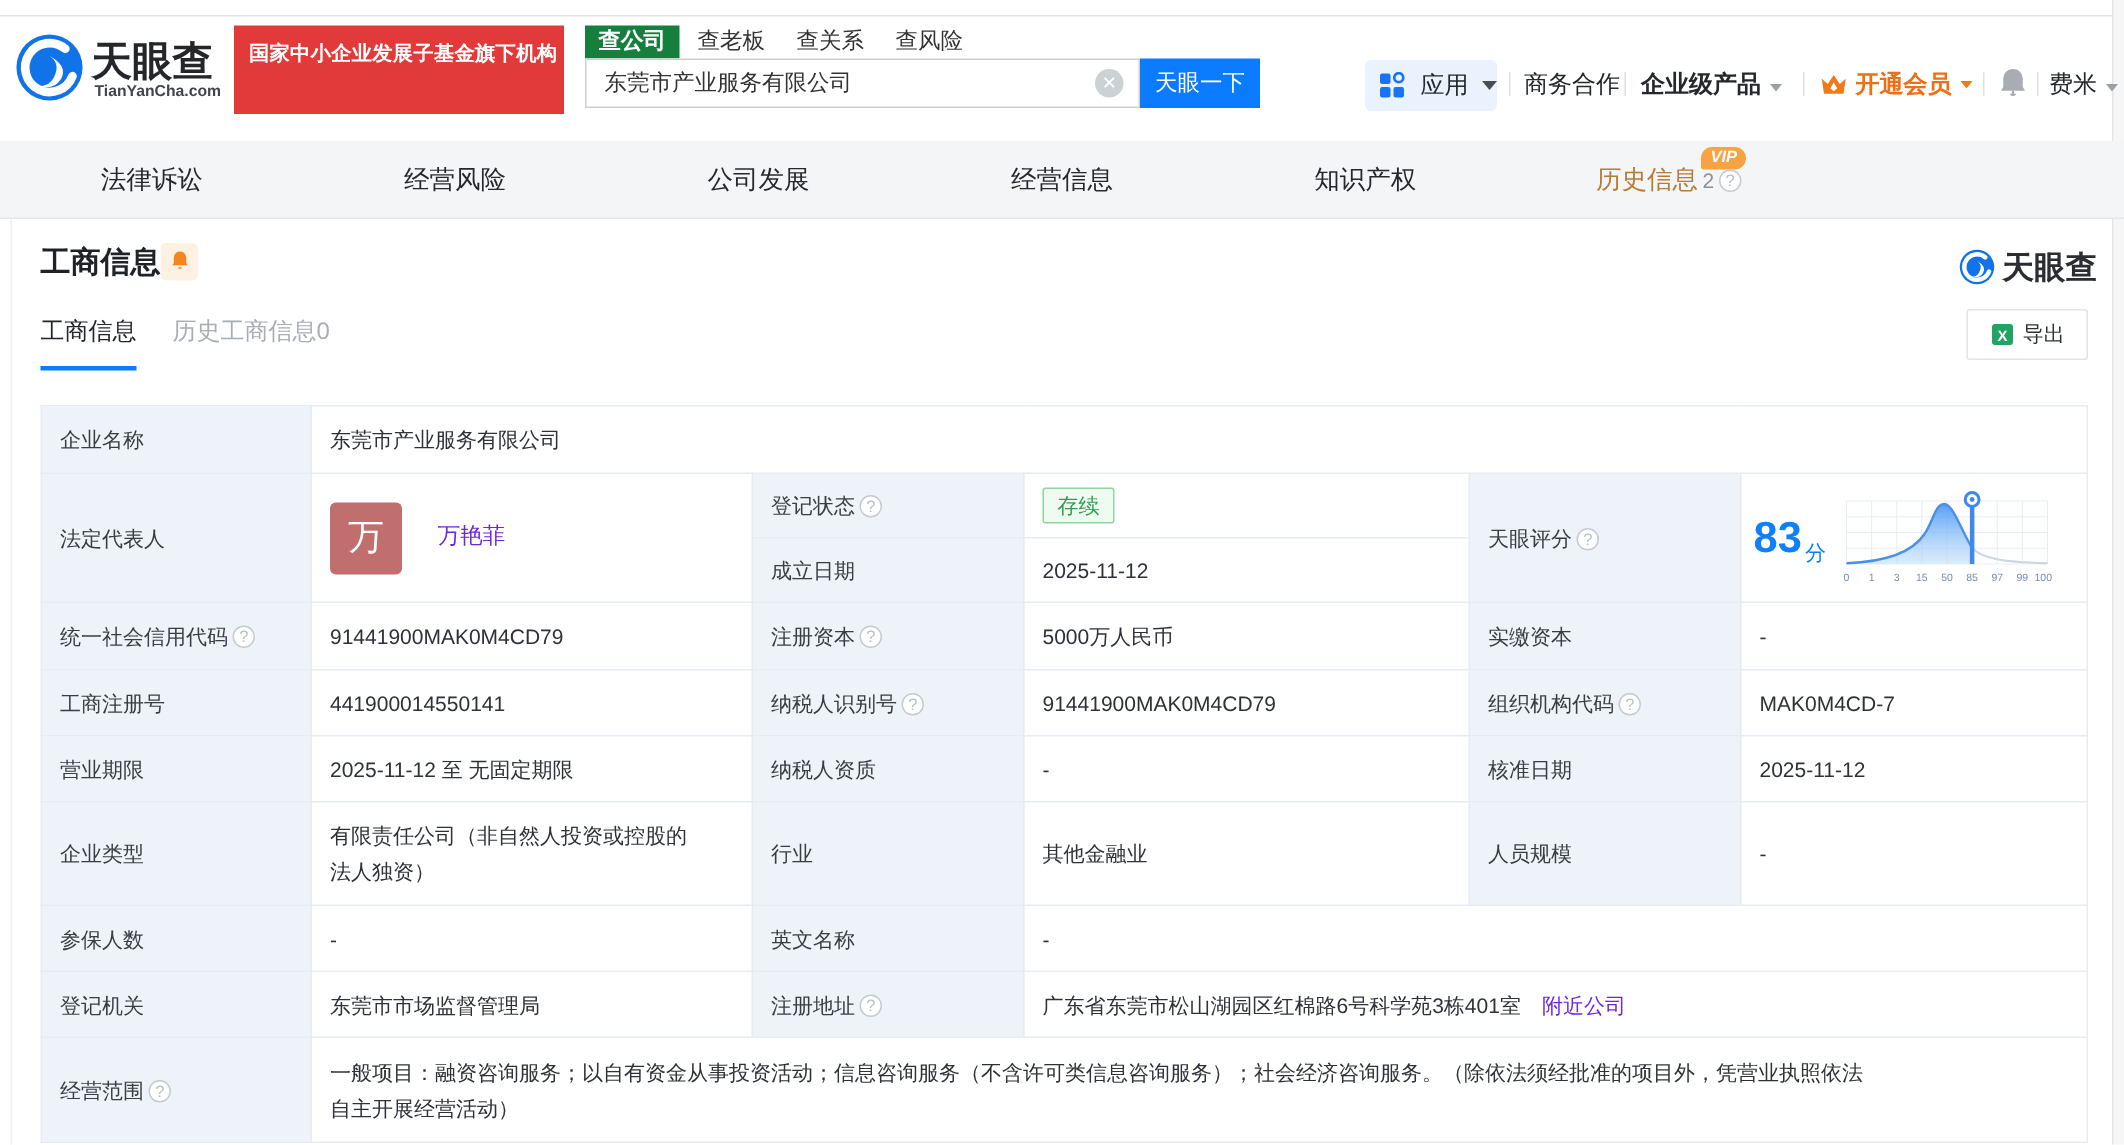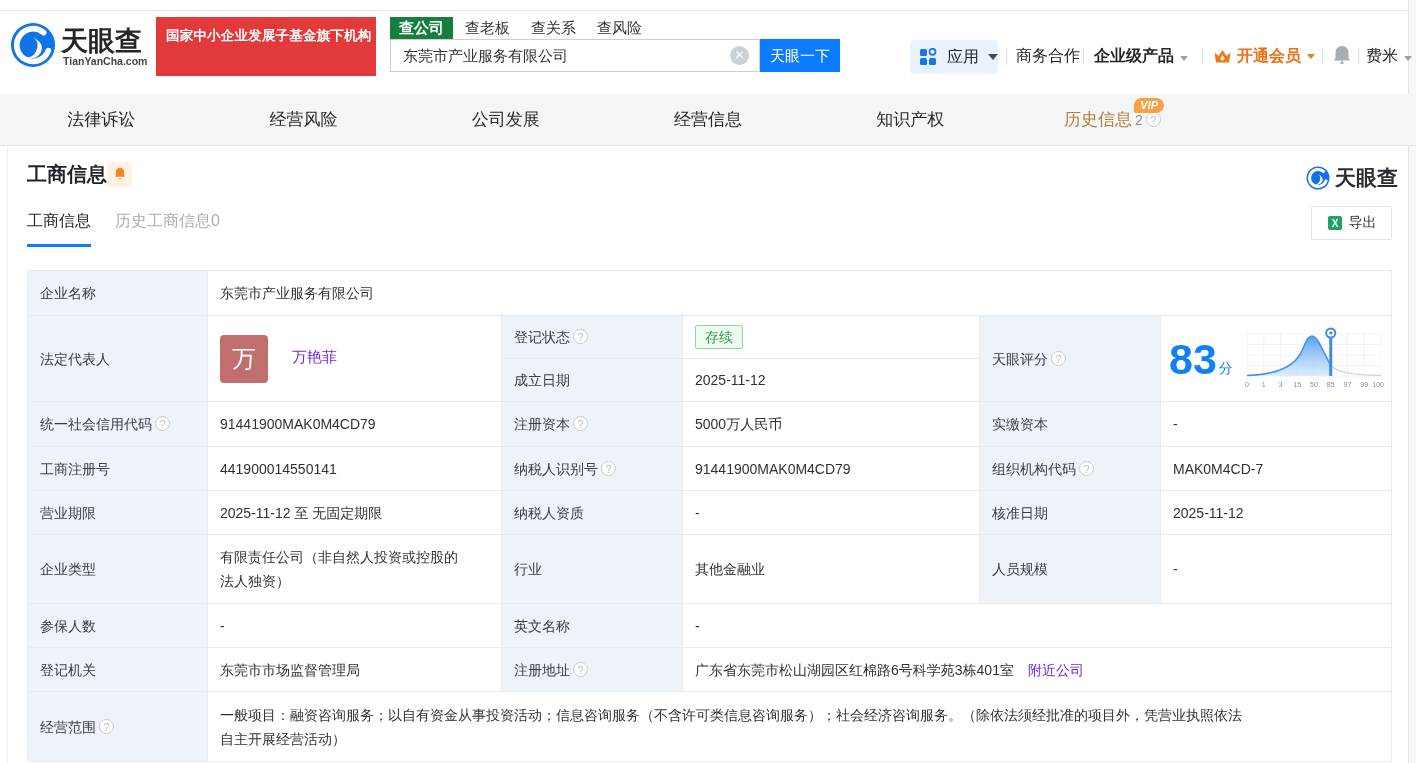--- a/index.html
+++ b/index.html
@@ -57,21 +57,21 @@
   
   #info-table { position:absolute; left:27px; top:257px; border-collapse:collapse; table-layout:fixed; width:1364px; font-size:14px;margin-top:13px;}
   #info-table td { border:1px solid #e7ecf3; vertical-align:middle; padding:6px 12px 6px 12px; color:#2e3238; line-height:24px;}
   #info-table td.lbl { background:#eef3fa; color:#383d44; }
   .badge-green { display:inline-block; border:1px solid #8fd6a0; background:#effaf1; color:#2f9e52; font-size:14px; line-height:22px; padding:0 9px; border-radius:2px;}
   #avatar { display:inline-block; width:48px; height:48px; background:#c06e6e; border-radius:4px; color:#fff; font-size:24px; text-align:center; line-height:48px; vertical-align:middle;}
   .bluelink { color:#6d28d9; }
   #legal-name { margin-left:20px; font-size:15px;}
   #score-cell { padding:2px 4px 2px 8px !important; }
   #score-wrap { display:flex; align-items:center; }
-  #score-num { font-size:43px; font-weight:bold; color:#0e80fa; line-height:46px;}
+  #score-num { font-size:29px; font-weight:bold; color:#0e80fa; line-height:46px;}
   #score-unit { font-size:14px; color:#0b7cff; margin:18px 0 0 2px;}
   #near-link { margin-left:14px; }
 </style>
 </head>
 <body>
 
 <div id="topline" class="abs"></div>
 <div class="abs" style="left:7px; top:146px; width:1px; height:617px; background:#eef0f2;"></div>
 <div class="abs" style="left:1408px; top:0; width:8px; height:763px; background:#f6f6f6; border-left:1px solid #e5e5e5;"></div>
 

